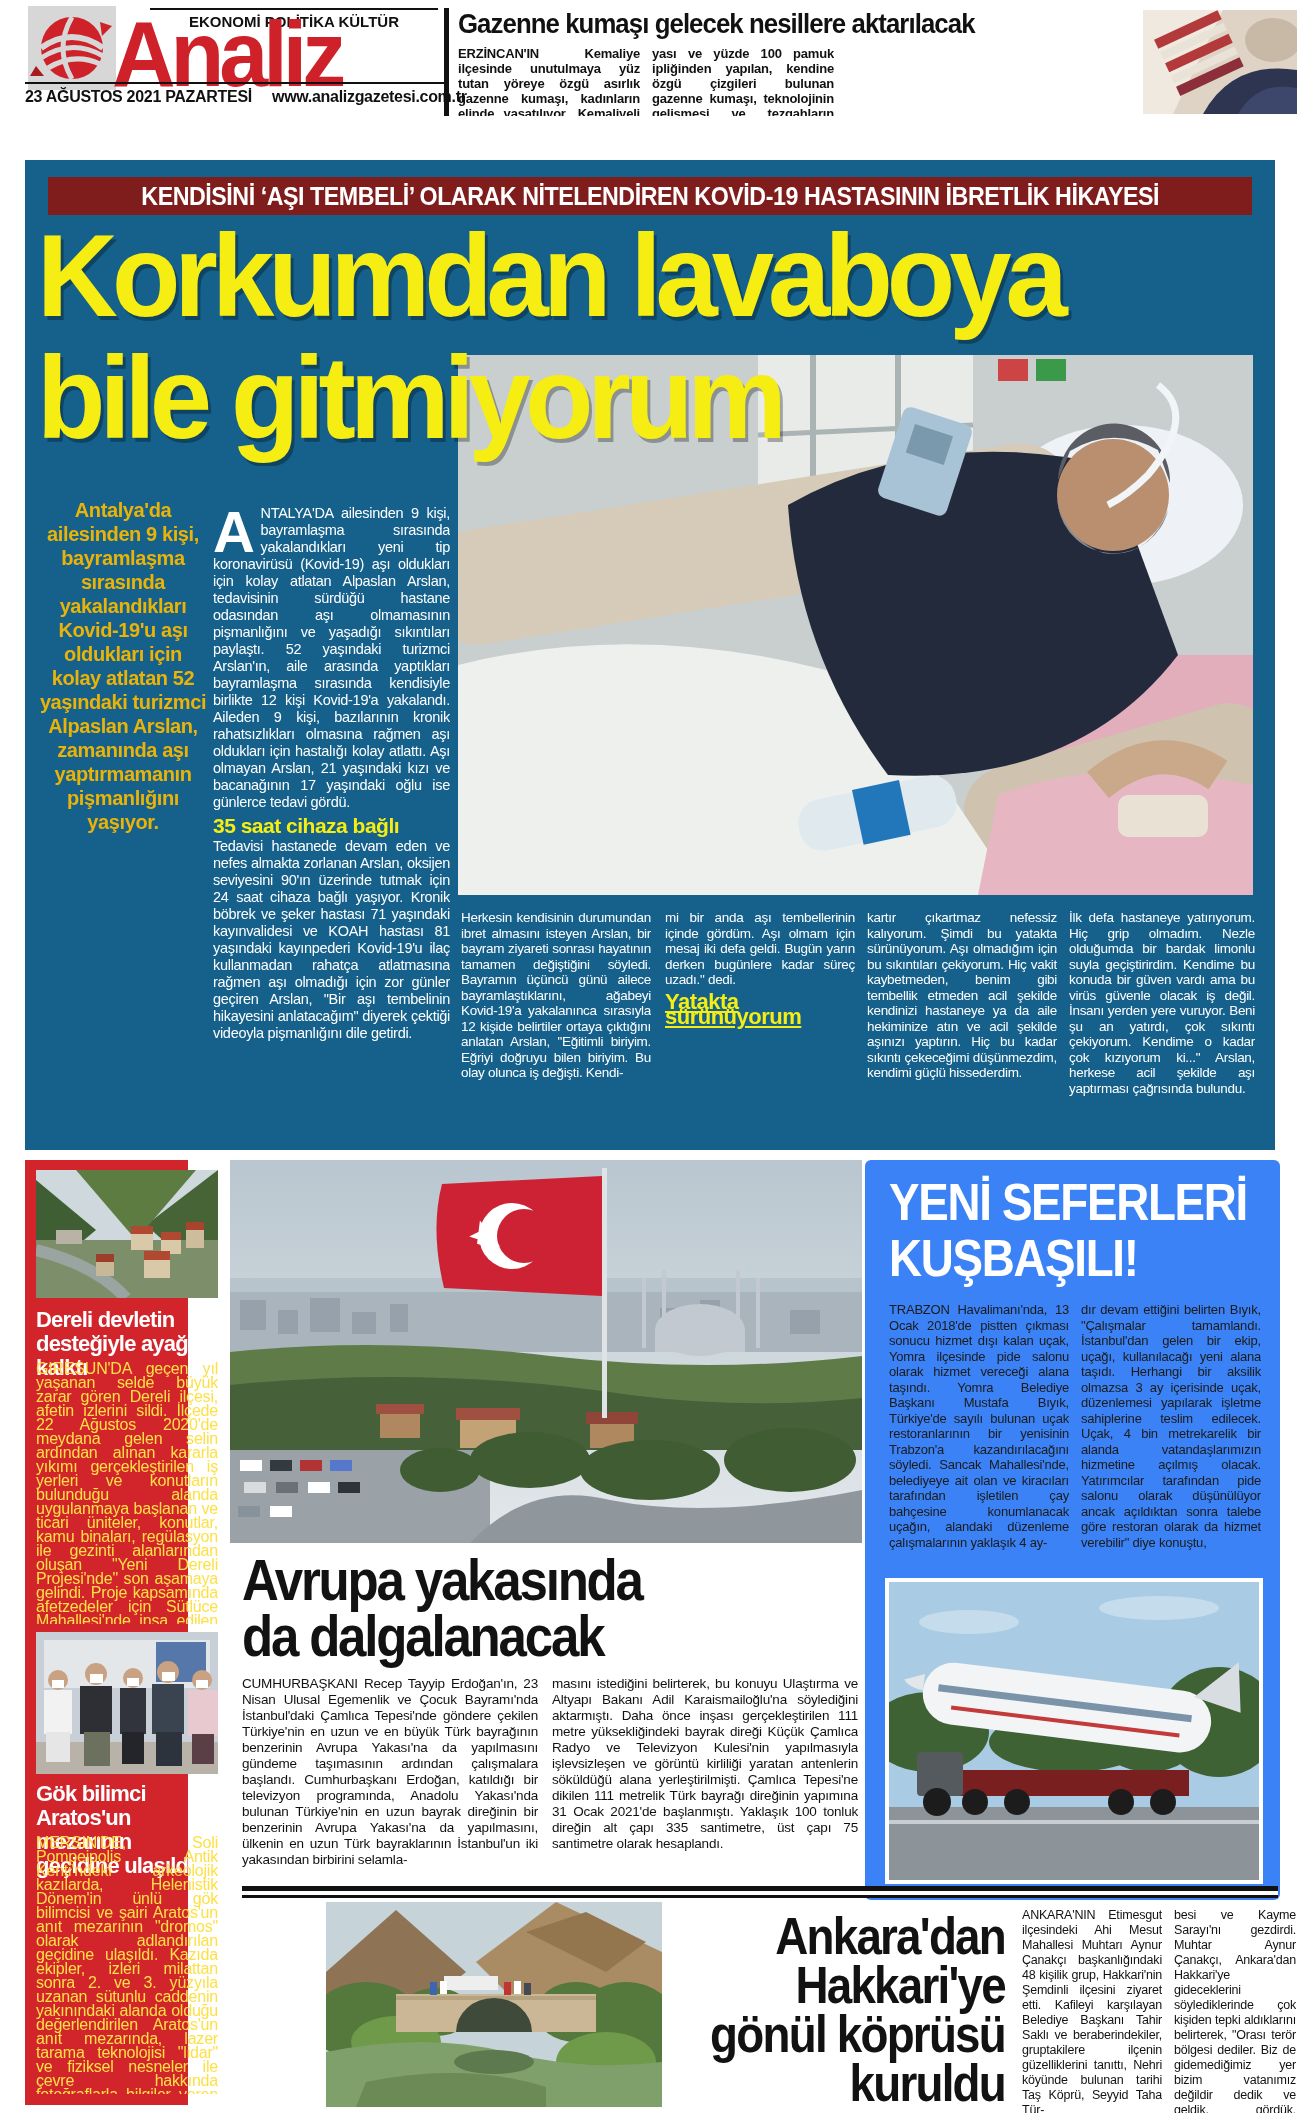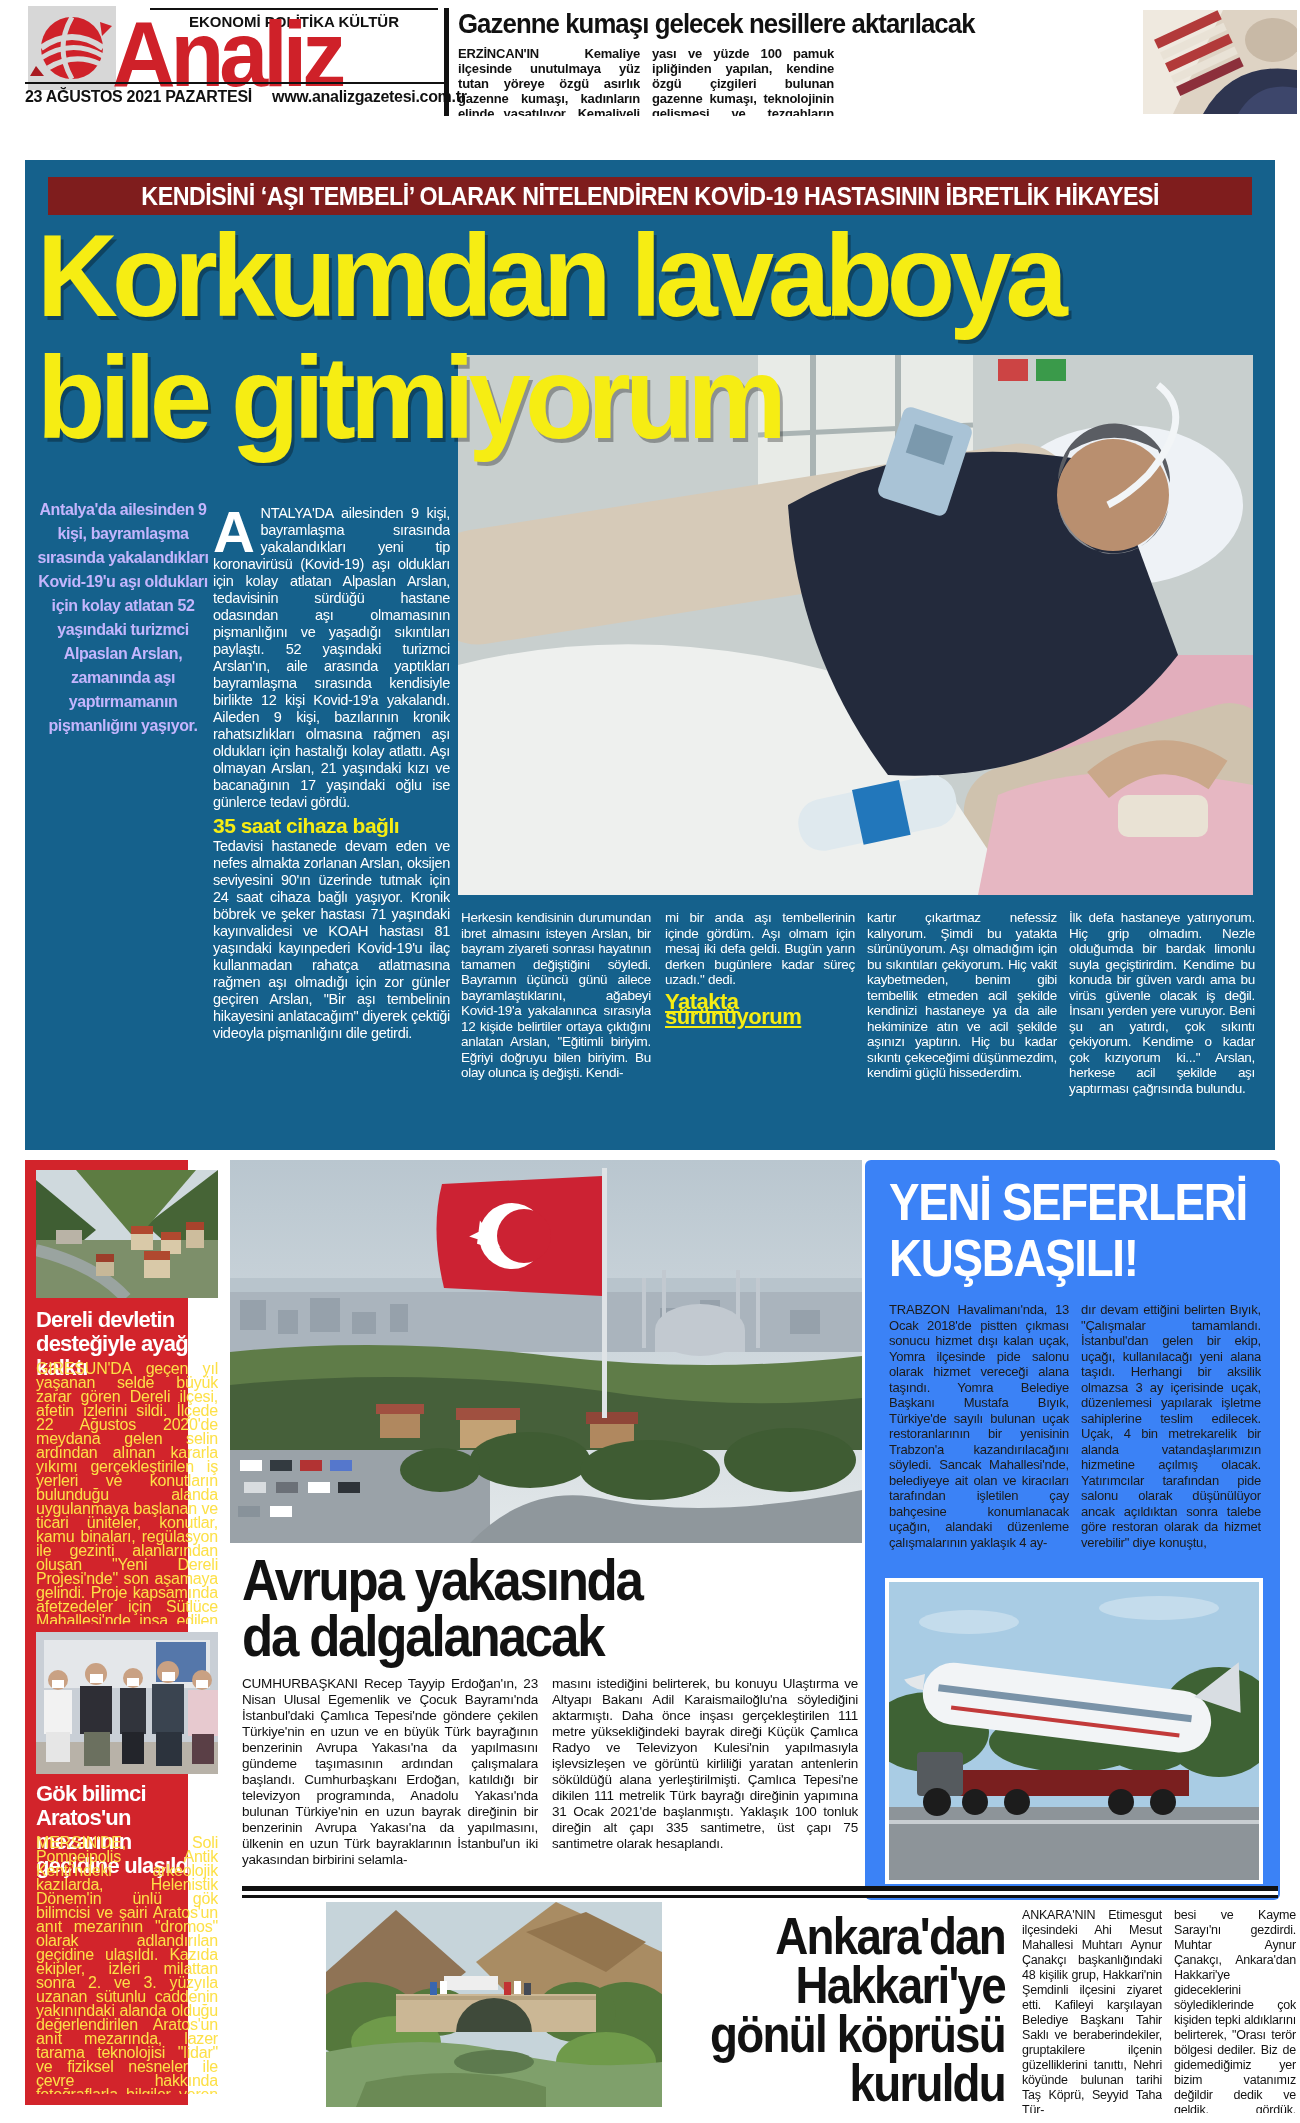--- a/index.html
+++ b/index.html
@@ -16,21 +16,21 @@
   .topstory-h{font-weight:700;font-size:28px;color:#111;letter-spacing:-1px;transform:scaleX(.92);transform-origin:0 0;white-space:nowrap;}
   .smallbody{font-size:13px;line-height:15px;color:#111;text-align:justify;letter-spacing:-0.2px;}
   .lead{font-weight:700;}
   
   .bluebox{background:#15618c;}
   .kicker-band{background:#7f1d1d;display:flex;align-items:center;justify-content:center;}
   .kicker-text{color:#fff;font-weight:700;font-size:25px;letter-spacing:-0.5px;
                transform:scaleX(.93);transform-origin:center;white-space:nowrap;}
   .mainhead{color:#f6ed13;font-weight:800;font-size:112px;letter-spacing:-6px;line-height:1;
             white-space:nowrap;text-shadow:3px 4px 0 rgba(0,0,0,.30);transform:scaleY(1.04);transform-origin:0 0;}
-  .intro{color:#c4b5fd;font-weight:700;font-size:16px;line-height:24px;text-align:center;letter-spacing:-0.4px;}
+  .intro{color:#eab308;font-weight:700;font-size:20px;line-height:24px;text-align:center;letter-spacing:-0.4px;}
   .bluecol{color:#fff;font-size:14.5px;line-height:17px;text-align:justify;letter-spacing:-0.3px;overflow:hidden;}
   .bluecol-sm{color:#fff;font-size:13.5px;line-height:15.5px;text-align:justify;letter-spacing:-0.3px;overflow:hidden;}
   .dropcap{float:left;color:#fff;font-weight:800;font-size:58px;line-height:46px;padding:4px 6px 0 0;}
   .yellow-sub{color:#f6ed13;font-weight:700;font-size:21px;letter-spacing:-0.5px;margin:6px 0 4px 0;}
   
   .redbox{background:#d2242b;}
   .redhead{color:#fff;font-weight:800;font-size:22px;line-height:24px;letter-spacing:-0.8px;}
   .redbody{color:#fde047;font-size:16px;line-height:14px;text-align:justify;letter-spacing:-0.2px;overflow:hidden;}
   
   .blackhead{color:#121212;font-weight:800;font-size:58px;line-height:55px;letter-spacing:-2.5px;

